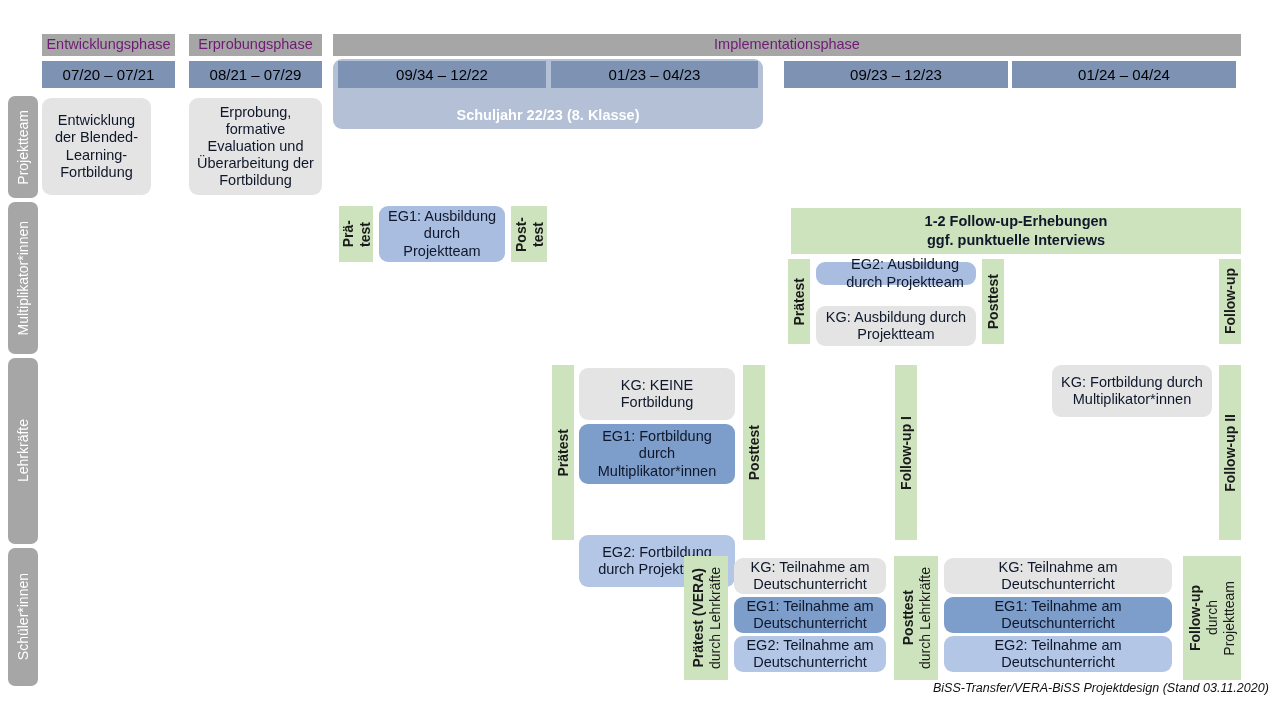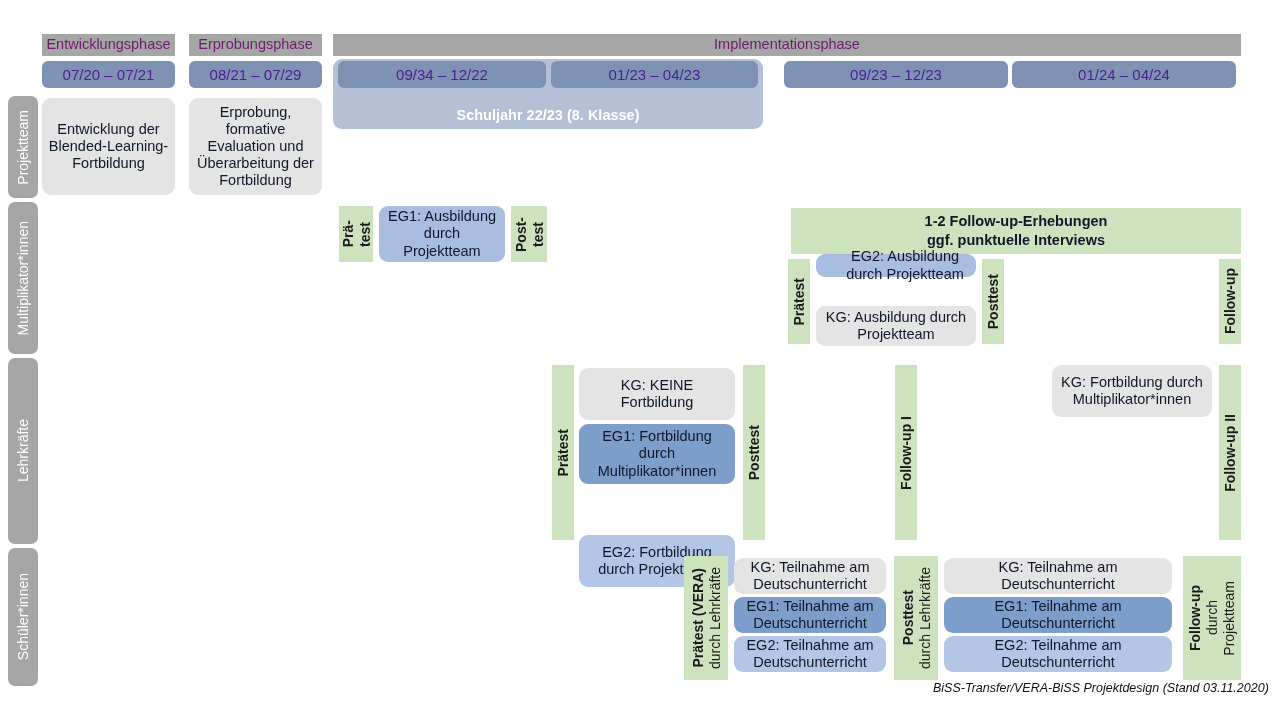--- a/index.html
+++ b/index.html
@@ -40,24 +40,24 @@
     height: 22px;
     border-radius: 0;
   }
   .phase-header.impl {
     justify-content: center;
   }
 
   
   .date-chip {
     background: #7e93b3;
-    color: #4c1d95;
+    color: #000000;
     font-size: 15px;
     height: 27px;
-    border-radius: 6px;
+    border-radius: 0;
   }
 
   
   .schoolyear {
     background: #b3c0d6;
     border-radius: 9px;
   }
   .schoolyear-label {
     position: absolute;
     left: 0;
@@ -190,21 +190,21 @@
   <div class="actor" style="left:8px; top:202px; width:30px; height:152px;">
     <span>Multiplikator*innen</span>
   </div>
   <div class="actor" style="left:8px; top:358px; width:30px; height:186px;">
     <span>Lehrkräfte</span>
   </div>
   <div class="actor" style="left:8px; top:548px; width:30px; height:138px;">
     <span>Schüler*innen</span>
   </div>
 
-  <div class="box grey-box" style="left:42px; top:98px; width:133px; height:97px;">Entwicklung der Blended-Learning-Fortbildung</div>
+  <div class="box grey-box" style="left:42px; top:98px; width:109px; height:97px;">Entwicklung der Blended-Learning-Fortbildung</div>
 
   <div class="box grey-box" style="left:189px; top:98px; width:133px; height:97px;">Erprobung, formative Evaluation und Überarbeitung der Fortbildung</div>
 
 
   <div class="green" style="position:absolute; left:339px; top:206px; width:34px; height:56px;">
     <div class="vstack">
       <span class="vtext">Prä-</span>
       <span class="vtext">test</span>
     </div>
   </div>
@@ -220,21 +220,21 @@
 
   <div class="box green-h" style="left:791px; top:208px; width:450px; height:46px; flex-direction:column; border-radius:0;">
     <span>1-2 Follow-up-Erhebungen</span>
     <span>ggf. punktuelle Interviews</span>
   </div>
 
   <div class="green" style="position:absolute; left:788px; top:259px; width:22px; height:85px; display:flex; align-items:center; justify-content:center;">
     <span class="vtext">Prätest</span>
   </div>
 
-  <div class="box blue-mid" style="left:816px; top:254px; width:160px; height:23px;padding-left:24px;">EG2: Ausbildung durch Projektteam</div>
+  <div class="box blue-mid" style="left:816px; top:262px; width:160px; height:23px;padding-left:24px;">EG2: Ausbildung durch Projektteam</div>
 
   <div class="box grey-box" style="left:816px; top:306px; width:160px; height:40px;">KG: Ausbildung durch Projektteam</div>
 
   <div class="green" style="position:absolute; left:982px; top:259px; width:22px; height:85px; display:flex; align-items:center; justify-content:center;">
     <span class="vtext">Posttest</span>
   </div>
 
   <div class="green" style="position:absolute; left:1219px; top:259px; width:22px; height:85px; display:flex; align-items:center; justify-content:center;">
     <span class="vtext">Follow-up</span>
   </div>

